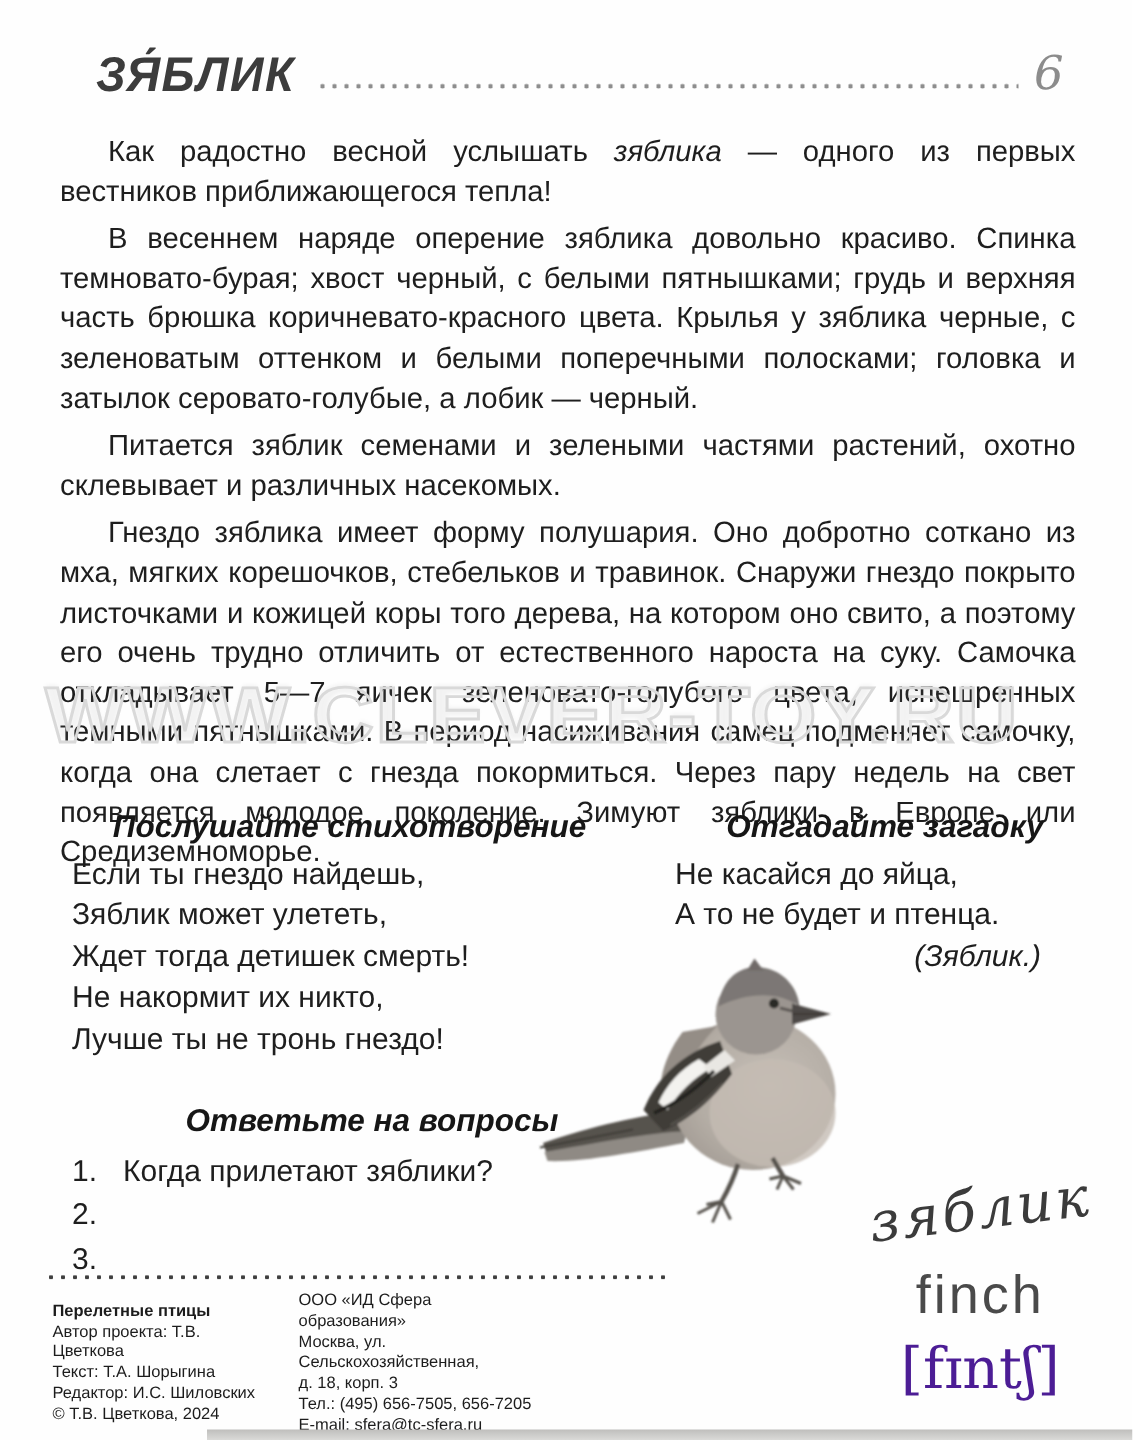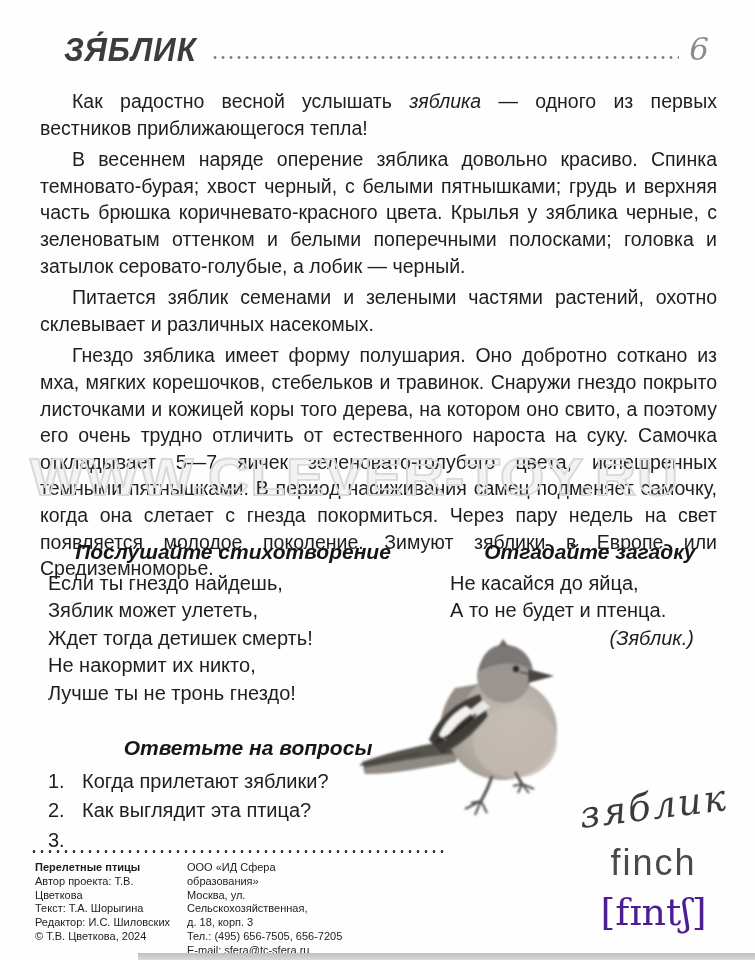--- a/index.html
+++ b/index.html
@@ -96,22 +96,22 @@
   }
 
   
   .footer-dots {
     position:absolute; left:30px; top:849px; width:418px; height:5px;
     background-image:radial-gradient(circle, #3f3f3f 1.3px, transparent 1.6px);
     background-size:8px 5px; background-repeat:repeat-x; background-position:left center;
   }
   .footer {
     position:absolute; left:35px; top:861px; width:420px;
-    display:flex; gap:4px;
-    font-size:11px; line-height:13.8px; color:#1c1c1c;
+    display:flex; gap:16px;
+    font-size:11px; line-height:13.8px; color:#1c1c1c;align-items:center;
   }
   .footer-col1 { width:148px; flex:0 0 148px; }
   .footer-col2 { width:160px; flex:0 0 160px; }
   .footer-bold { font-weight:700; }
   .logo-box { padding-top:2px; }
 
   .bottom-strip {
     position:absolute; left:138px; right:0; bottom:0; height:7px;
     background:linear-gradient(#bfbebc, #dadad8);
   }
@@ -153,21 +153,20 @@
   </section>
 
   <section class="questions">
     <div class="section-heading">Ответьте на вопросы</div>
     <div class="q-row">
       <span class="q-num">1.</span>
       <span>Когда прилетают зяблики?</span>
     </div>
     <div class="q-row">
       <span class="q-num">2.</span>
-      <span>Как выглядит эта птица?</span>
     </div>
     <div class="q-row">
       <span class="q-num">3.</span>
     </div>
   </section>
 
   <div class="bird-box">
     <svg width="260" height="210" viewBox="0 0 260 210">
       <defs>
         <filter id="soft" x="-20%" y="-20%" width="140%" height="140%">

